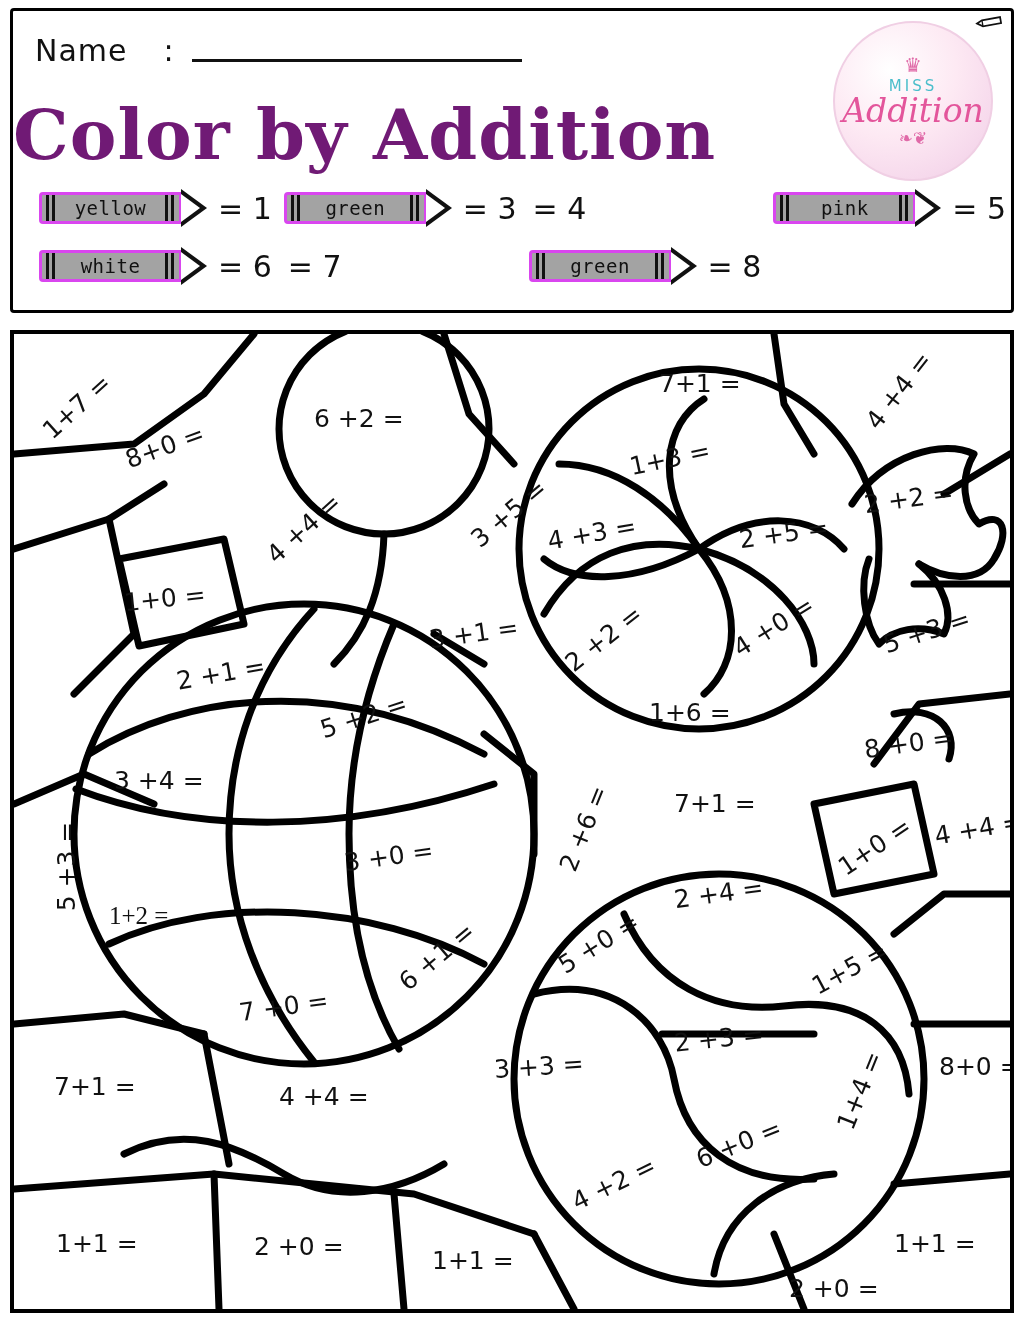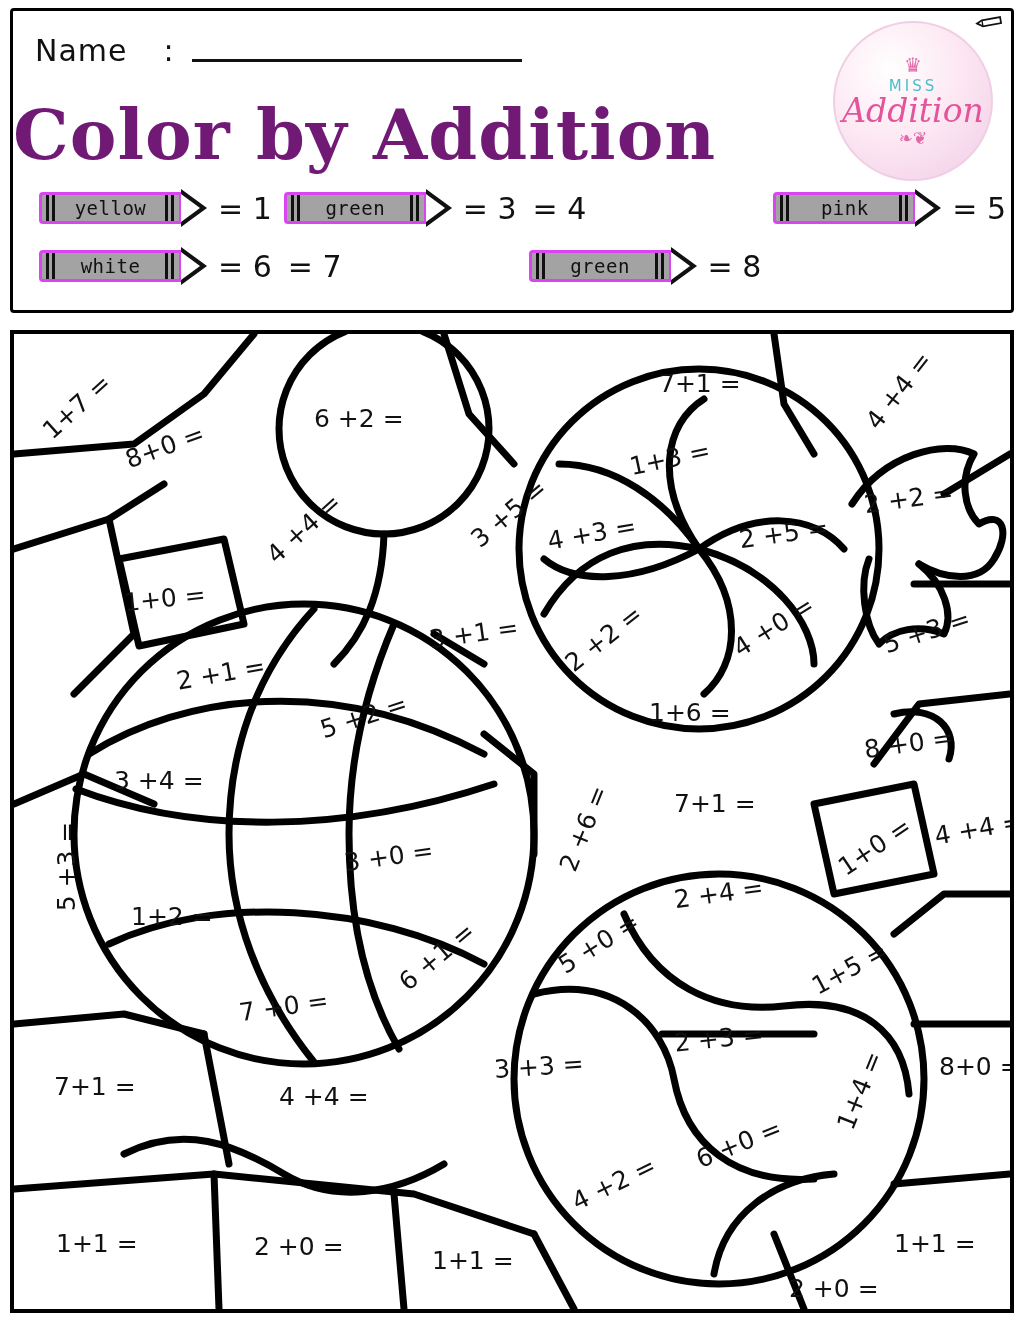--- a/index.html
+++ b/index.html
@@ -429,21 +429,21 @@
         <div class="eq" style="left: 545px; top: 290px; transform: rotate(-38deg);">2 +2 =</div>
         <div class="eq" style="left: 715px; top: 278px; transform: rotate(-32deg);">4 +0 =</div>
         <div class="eq" style="left: 635px; top: 364px;">1+6 =</div>
         <div class="eq" style="left: 868px; top: 283px; transform: rotate(-18deg);">5 +3 =</div>
         <div class="eq" style="left: 110px; top: 250px; transform: rotate(-6deg);">1+0 =</div>
         <div class="eq" style="left: 415px; top: 285px; transform: rotate(-8deg);">3 +1 =</div>
         <div class="eq" style="left: 162px; top: 325px; transform: rotate(-10deg);">2 +1 =</div>
         <div class="eq" style="left: 305px; top: 368px; transform: rotate(-18deg);">5 +2 =</div>
         <div class="eq" style="left: 100px; top: 432px; text-align: center;">3 +4 =</div>
         <div class="eq" style="left: 330px; top: 508px; transform: rotate(-8deg);">3 +0 =</div>
-        <div class="eq" style="left: 117px; top: 568px;">1+2 =</div>
+        <div class="eq" style="left: 95px; top: 568px; font-family: Liberation Serif, serif;">1+2 =</div>
         <div class="eq" style="left: 8px; top: 518px; transform: rotate(-90deg);">5 +3 =</div>
         <div class="eq" style="left: 378px; top: 608px; transform: rotate(-40deg);">6 +1 =</div>
         <div class="eq" style="left: 225px; top: 658px; transform: rotate(-8deg);">7 +0 =</div>
         <div class="eq" style="left: 525px; top: 480px; transform: rotate(-68deg);">2 +6 =</div>
         <div class="eq" style="left: 660px; top: 455px;">7+1 =</div>
         <div class="eq" style="left: 850px; top: 395px; transform: rotate(-8deg);">8 +0 =</div>
         <div class="eq" style="left: 820px; top: 498px; transform: rotate(-34deg);">1+0 =</div>
         <div class="eq" style="left: 920px; top: 480px; transform: rotate(-10deg);">4 +4 =</div>
         <div class="eq" style="left: 660px; top: 545px; transform: rotate(-8deg);">2 +4 =</div>
         <div class="eq" style="left: 540px; top: 595px; transform: rotate(-32deg);">5 +0 =</div>

